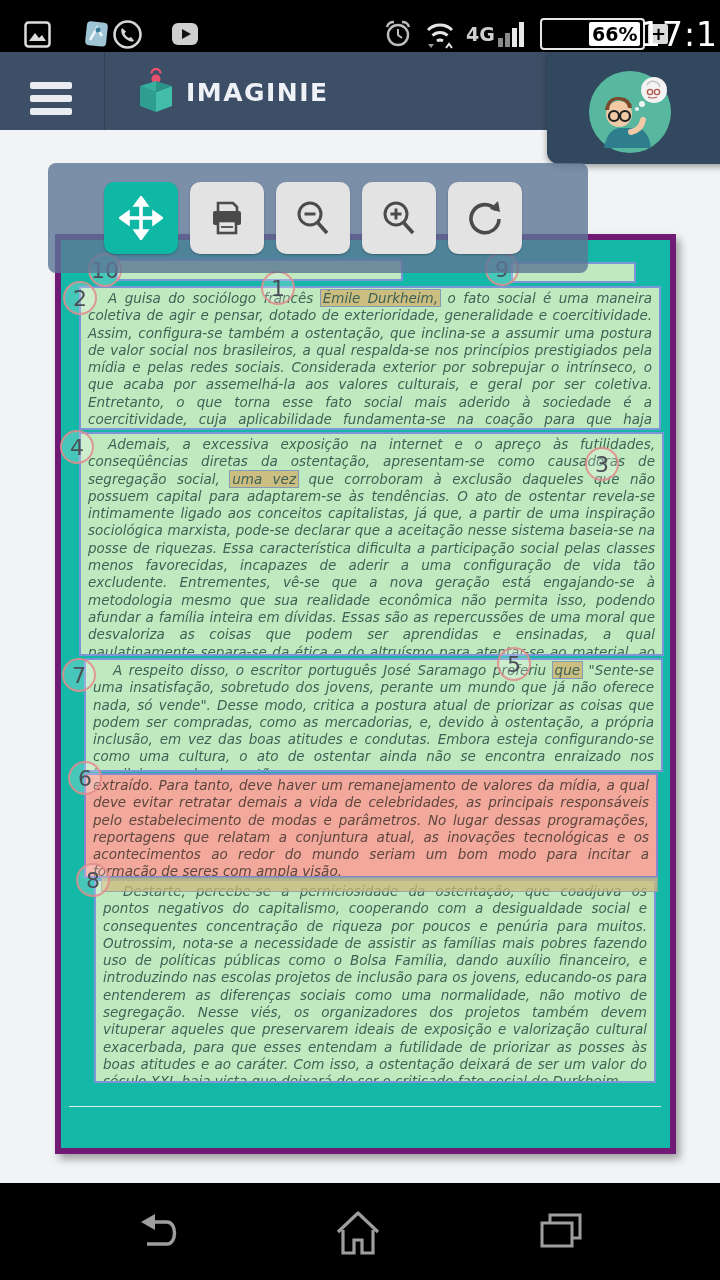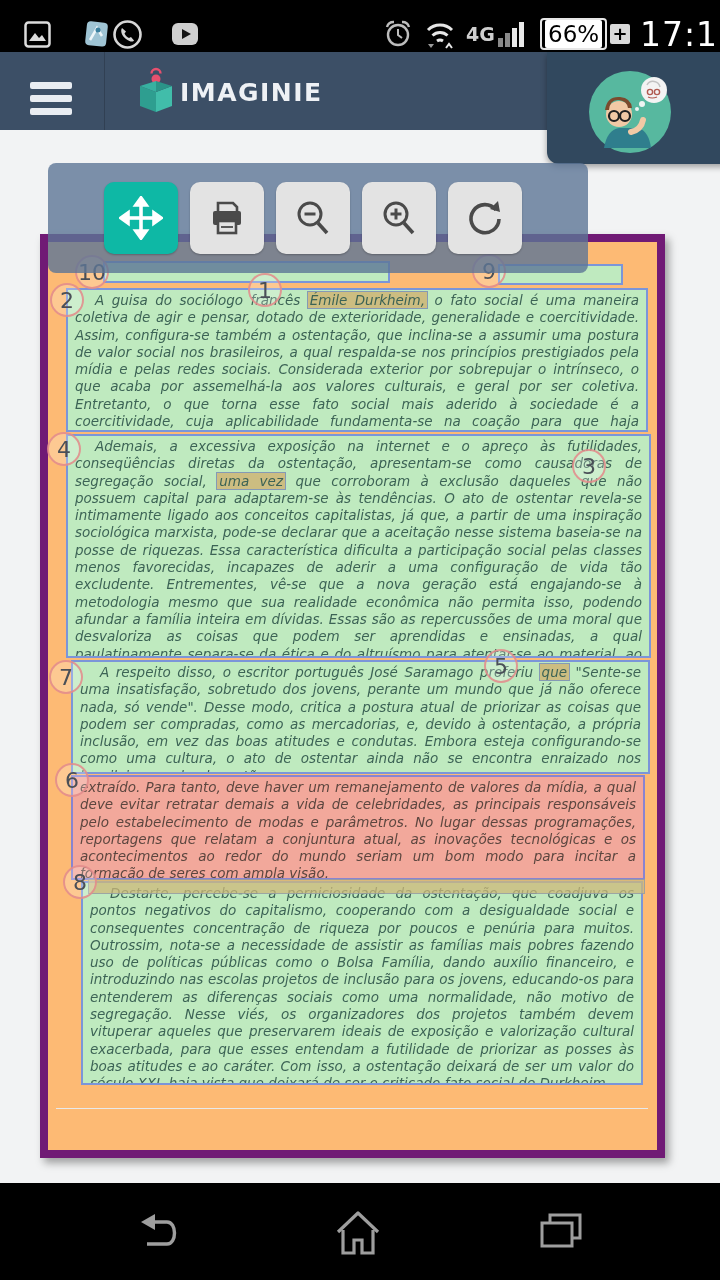--- a/index.html
+++ b/index.html
@@ -10,41 +10,41 @@
   
   .status-bar{position:absolute;left:0;top:0;width:720px;height:52px;background:#000;z-index:30;}
   .sb-item{position:absolute;top:0;height:68px;display:flex;align-items:center;}
   .sb-time{color:#fff;font-size:33px;font-weight:400;letter-spacing:1px;}
   .sb-4g{color:#cfcfcf;font-size:19px;font-weight:bold;}
   .sb-bars{display:flex;align-items:flex-end;gap:2px;height:26px;}
   .sb-bars i{display:block;width:5px;background:#8a8a8a;}
   .sb-bars i:nth-child(3),.sb-bars i:nth-child(4){background:#e8e8e8;}
   .battery{display:flex;align-items:center;}
   .battery .shell{border:2px solid #e6e6e6;border-radius:4px;height:28px;display:flex;align-items:center;padding:0 3px;background:#000;}
-  .battery .shell b{background:#fff;color:#000;font-size:23px;padding:1px 3px;border-radius:2px;font-weight:normal;}
+  .battery .shell b{background:#fff;color:#000;font-size:19px;padding:1px 3px;border-radius:2px;font-weight:bold;margin-left:44px;}
   .battery .plus{background:#d9d9d9;color:#000;font-weight:bold;font-size:18px;line-height:20px;width:20px;text-align:center;border-radius:2px;margin-left:3px;}
   
   .app-header{position:absolute;left:0;top:52px;width:720px;height:78px;background:#3c4f66;z-index:20;}
   .hamburger{position:absolute;left:30px;top:30px;width:42px;height:32px;cursor:pointer;}
   .hamburger i{display:block;height:7px;background:#e9edf2;border-radius:2px;margin-bottom:6px;}
   .header-divider{position:absolute;left:104px;top:0;width:1px;height:78px;background:rgba(0,0,0,0.18);}
   .logo{position:absolute;left:136px;top:12px;display:flex;align-items:center;}
-  .logo-text{color:#eef1f5;font-size:25px;font-weight:bold;letter-spacing:1.5px;margin-left:4px;}
+  .logo-text{color:#eef1f5;font-size:25px;font-weight:bold;letter-spacing:1.5px;margin-left:10px;}
   
   .avatar-card{position:absolute;left:547px;top:52px;width:180px;height:112px;background:#31485e;
     border-radius:0 0 0 12px;box-shadow:0 3px 6px rgba(0,0,0,0.35);z-index:25;}
   
   .float-toolbar{position:absolute;left:48px;top:163px;width:540px;height:110px;
     background:rgba(93,117,150,0.80);border-radius:8px;z-index:40;}
   .tool-btn{position:absolute;top:19px;width:74px;height:72px;border-radius:10px;background:#e3e3e3;
     display:flex;align-items:center;justify-content:center;cursor:pointer;box-shadow:0 1px 2px rgba(0,0,0,0.25);}
   .tool-btn.active{background:#0eb8a5;}
   
-  .doc-page{position:absolute;left:40px;top:234px;width:609px;height:908px;background:#fdba74;
-    border:8px solid #701a75;box-shadow:4px 5px 8px rgba(0,0,0,0.35);z-index:10;}
+  .doc-page{position:absolute;left:55px;top:234px;width:609px;height:908px;background:#14b8a6;
+    border:6px solid #701a75;box-shadow:4px 5px 8px rgba(0,0,0,0.35);z-index:10;}
   .hl-bar{position:absolute;background:#bfeabf;border:2px solid rgba(100,120,225,0.75);}
   .para-box{position:absolute;border:2px solid rgba(100,120,225,0.75);overflow:hidden;
     font-family:"DejaVu Sans",sans-serif;font-style:italic;font-size:13.5px;line-height:17.3px;
     text-align:justify;padding:2px 7px;box-sizing:border-box;}
   .para-box p{margin:0;text-indent:20px;}
   .hl-green{background:#bfeabf;color:#3c6355;}
   .hl-red{background:#f2a89b;color:#5c463f;}
   .tan-mark{background:rgba(205,184,122,0.9);outline:1.5px solid rgba(125,145,180,0.9);padding:0 2px;}
   .tan-strip{position:absolute;background:rgba(205,184,122,0.75);border:1px solid rgba(125,145,180,0.6);z-index:4;}
   .marker{position:absolute;width:30px;height:30px;border-radius:50%;

